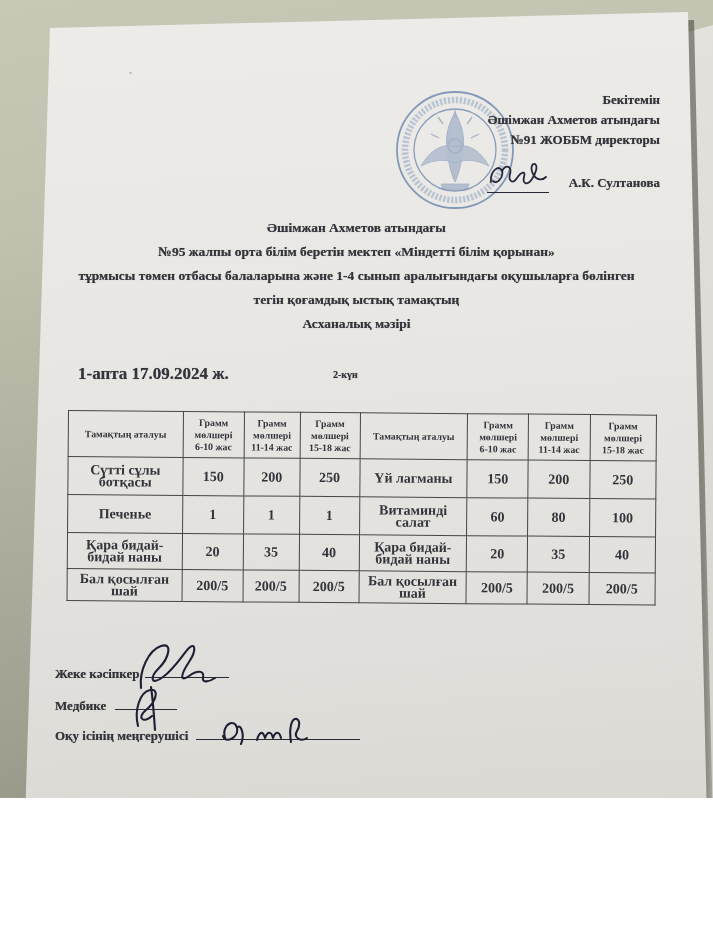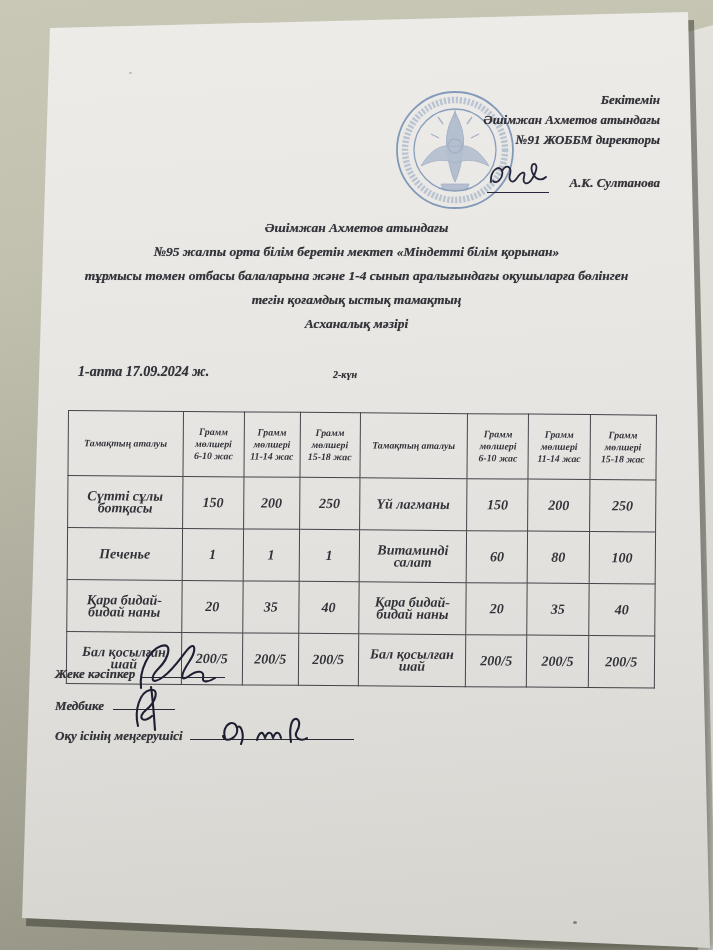--- a/index.html
+++ b/index.html
@@ -1,20 +1,19 @@
 <!DOCTYPE html>
 <html><head>
 <meta charset="utf-8">
 <style>
   html,body{margin:0;padding:0;}
   #stage{
-    position:relative;width:713px;height:950px;overflow:hidden;
+    position:relative;width:713px;height:798px;overflow:hidden;
     background:linear-gradient(170deg,#c9c8b6 0%,#c2c1af 25%,#b0af9f 55%,#a09f90 80%,#91907f 100%);
     font-family:"Liberation Serif","DejaVu Serif",serif;
-    font-style:italic;
   }
   .sheet-behind{
     position:absolute;left:0;top:0;width:713px;height:950px;
     clip-path:polygon(684px 33px,713px 25px,713px 950px,698px 950px);
     background:linear-gradient(180deg,#e3e2dd,#d2d1ca);
   }
   .paper-shadow{
     position:absolute;left:0;top:0;width:713px;height:950px;
     clip-path:polygon(54px 36px,694px 20px,716px 956px,26px 926px);
     background:rgba(48,48,40,.5);filter:blur(6px);
@@ -28,25 +27,25 @@
   .txt{text-shadow:0 0 .7px rgba(51,51,58,.65);}
   
   .approval{position:absolute;right:53px;top:90px;text-align:right;font-weight:bold;font-size:13px;line-height:20px;}
   .sig-row{margin-top:8px;display:flex;align-items:flex-end;justify-content:flex-end;gap:20px;}
   .dir-sig{border-bottom:1.5px solid #26263a;display:inline-block;}
   
   .stamp{position:absolute;left:391px;top:86px;width:128px;height:128px;filter:blur(.35px);mix-blend-mode:multiply;opacity:.92;}
   
   .title{position:absolute;left:40px;top:216px;width:633px;text-align:center;font-weight:bold;font-size:13.5px;line-height:24px;}
   
-  .week{position:absolute;left:78px;top:364px;font-weight:bold;font-size:14px;}
+  .week{position:absolute;left:78px;top:364px;font-weight:bold;font-size:17px;}
   .day{position:absolute;left:333px;top:369px;font-weight:bold;font-size:10px;}
   
   .menu{position:absolute;left:68px;top:410px;width:589px;border-collapse:collapse;transform:rotate(.45deg);transform-origin:0 0;}
-  .menu td,.menu th{border:1px solid #45454a;text-align:center;vertical-align:middle;font-weight:bold;padding:14px 2px;}
+  .menu td,.menu th{border:1px solid #45454a;text-align:center;vertical-align:middle;font-weight:bold;padding:4px 2px;}
   .menu th{font-size:9.8px;line-height:12px;}
   .menu td{font-size:14px;line-height:11.5px;}
   .hdr-row{height:46px;}
   .r0{height:38px}.r1{height:38px}.r2{height:36px}.r3{height:24px}
   
   .sig-block-row{position:absolute;font-weight:bold;font-size:13px;}
   .u-line{display:inline-block;border-bottom:1.6px solid #2a2a36;vertical-align:baseline;height:14px;}
   .handsig{position:absolute;}
   .handsig path{fill:none;stroke:#1f1f33;stroke-width:2.1;stroke-linecap:round;stroke-linejoin:round;}
   .dir-sig path{fill:none;stroke:#26263a;stroke-width:1.8;stroke-linecap:round;}

